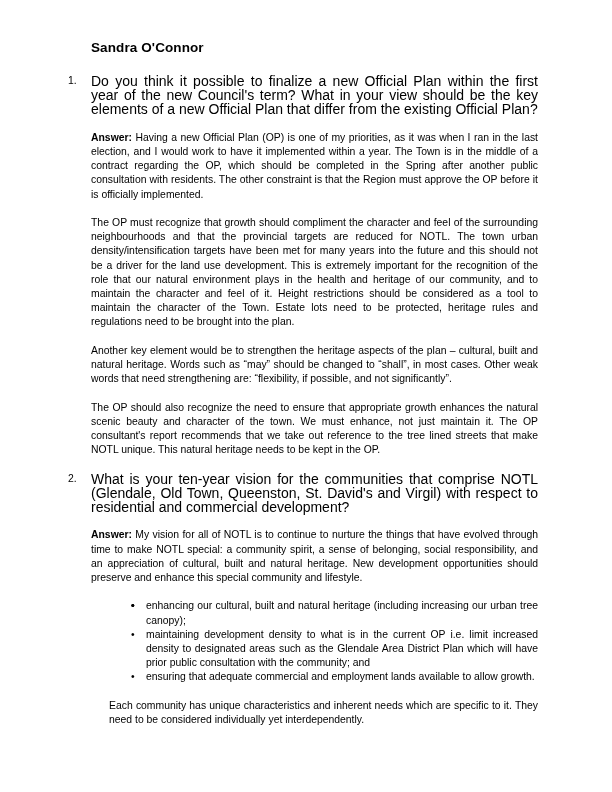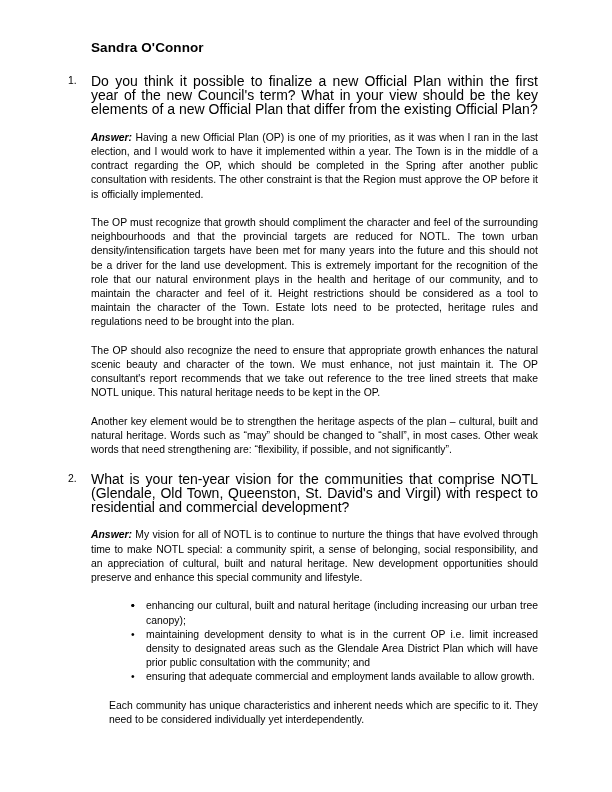--- a/index.html
+++ b/index.html
@@ -58,21 +58,20 @@
     font-size: 10.4px;
     line-height: 14.2px;
     text-align: justify;
     margin: 14.2px 0 0 23px;
   }
   .body-para.indented {
     margin-left: 41px;
   }
   .body-para .lead {
     font-weight: bold;
-    font-style: italic;
   }
   ul.bullets {
     list-style: none;
     margin: 14.2px 0 0 0;
     padding: 0;
   }
   ul.bullets li {
     position: relative;
     font-size: 10.4px;
     line-height: 14.2px;
@@ -98,22 +97,22 @@
 
     <div class="qa-block">
       <div class="q-row">
         <span class="q-num">1.</span>
         <p class="q-text">Do you think it possible to finalize a new Official Plan within the first year of the new Council's term?  What in your view should be the key elements of a new Official Plan that differ from the existing Official Plan?</p>
       </div>
 
       <p class="body-para"><span class="lead">Answer:</span><span> Having a new Official Plan (OP) is one of my priorities, as it was when I ran in the last election, and I would work to have it implemented within a year. The Town is in the middle of a contract regarding the OP, which should be completed in the Spring after another public consultation with residents. The other constraint is that the Region must approve the OP before it is officially implemented.</span></p>
 
       <p class="body-para">The OP must recognize that growth should compliment the character and feel of the surrounding neighbourhoods and that the provincial targets are reduced for NOTL. The town urban density/intensification targets have been met for many years into the future and this should not be a driver for the land use development. This is extremely important for the recognition of the role that our natural environment plays in the health and heritage of our community, and to maintain the character and feel of it. Height restrictions should be considered as a tool to maintain the character of the Town. Estate lots need to be protected, heritage rules and regulations need to be brought into the plan.</p>
+      <p class="body-para">Another key element would be to strengthen the heritage aspects of the plan – cultural, built and natural heritage. Words such as “may” should be changed to “shall”, in most cases. Other weak words that need strengthening are: “flexibility, if possible, and not significantly”.</p>
       <p class="body-para">The OP should also recognize the need to ensure that appropriate growth enhances the natural scenic beauty and character of the town. We must enhance, not just maintain it. The OP consultant's report recommends that we take out reference to the tree lined streets that make NOTL unique. This natural heritage needs to be kept in the OP.</p>
-      <p class="body-para">Another key element would be to strengthen the heritage aspects of the plan – cultural, built and natural heritage. Words such as “may” should be changed to “shall”, in most cases. Other weak words that need strengthening are: “flexibility, if possible, and not significantly”.</p>
     </div>
 
     <div class="qa-block" style="margin-top:14.2px;">
       <div class="q-row">
         <span class="q-num">2.</span>
         <p class="q-text">What is your ten-year vision for the communities that comprise NOTL (Glendale, Old Town, Queenston, St. David's and Virgil) with respect to residential and commercial development?</p>
       </div>
 
       <p class="body-para"><span class="lead">Answer:</span><span> My vision for all of NOTL is to continue to nurture the things that have evolved through time to make NOTL special: a community spirit, a sense of belonging, social responsibility, and an appreciation of cultural, built and natural heritage.  New development opportunities should preserve and enhance this special community and lifestyle.</span></p>
 

